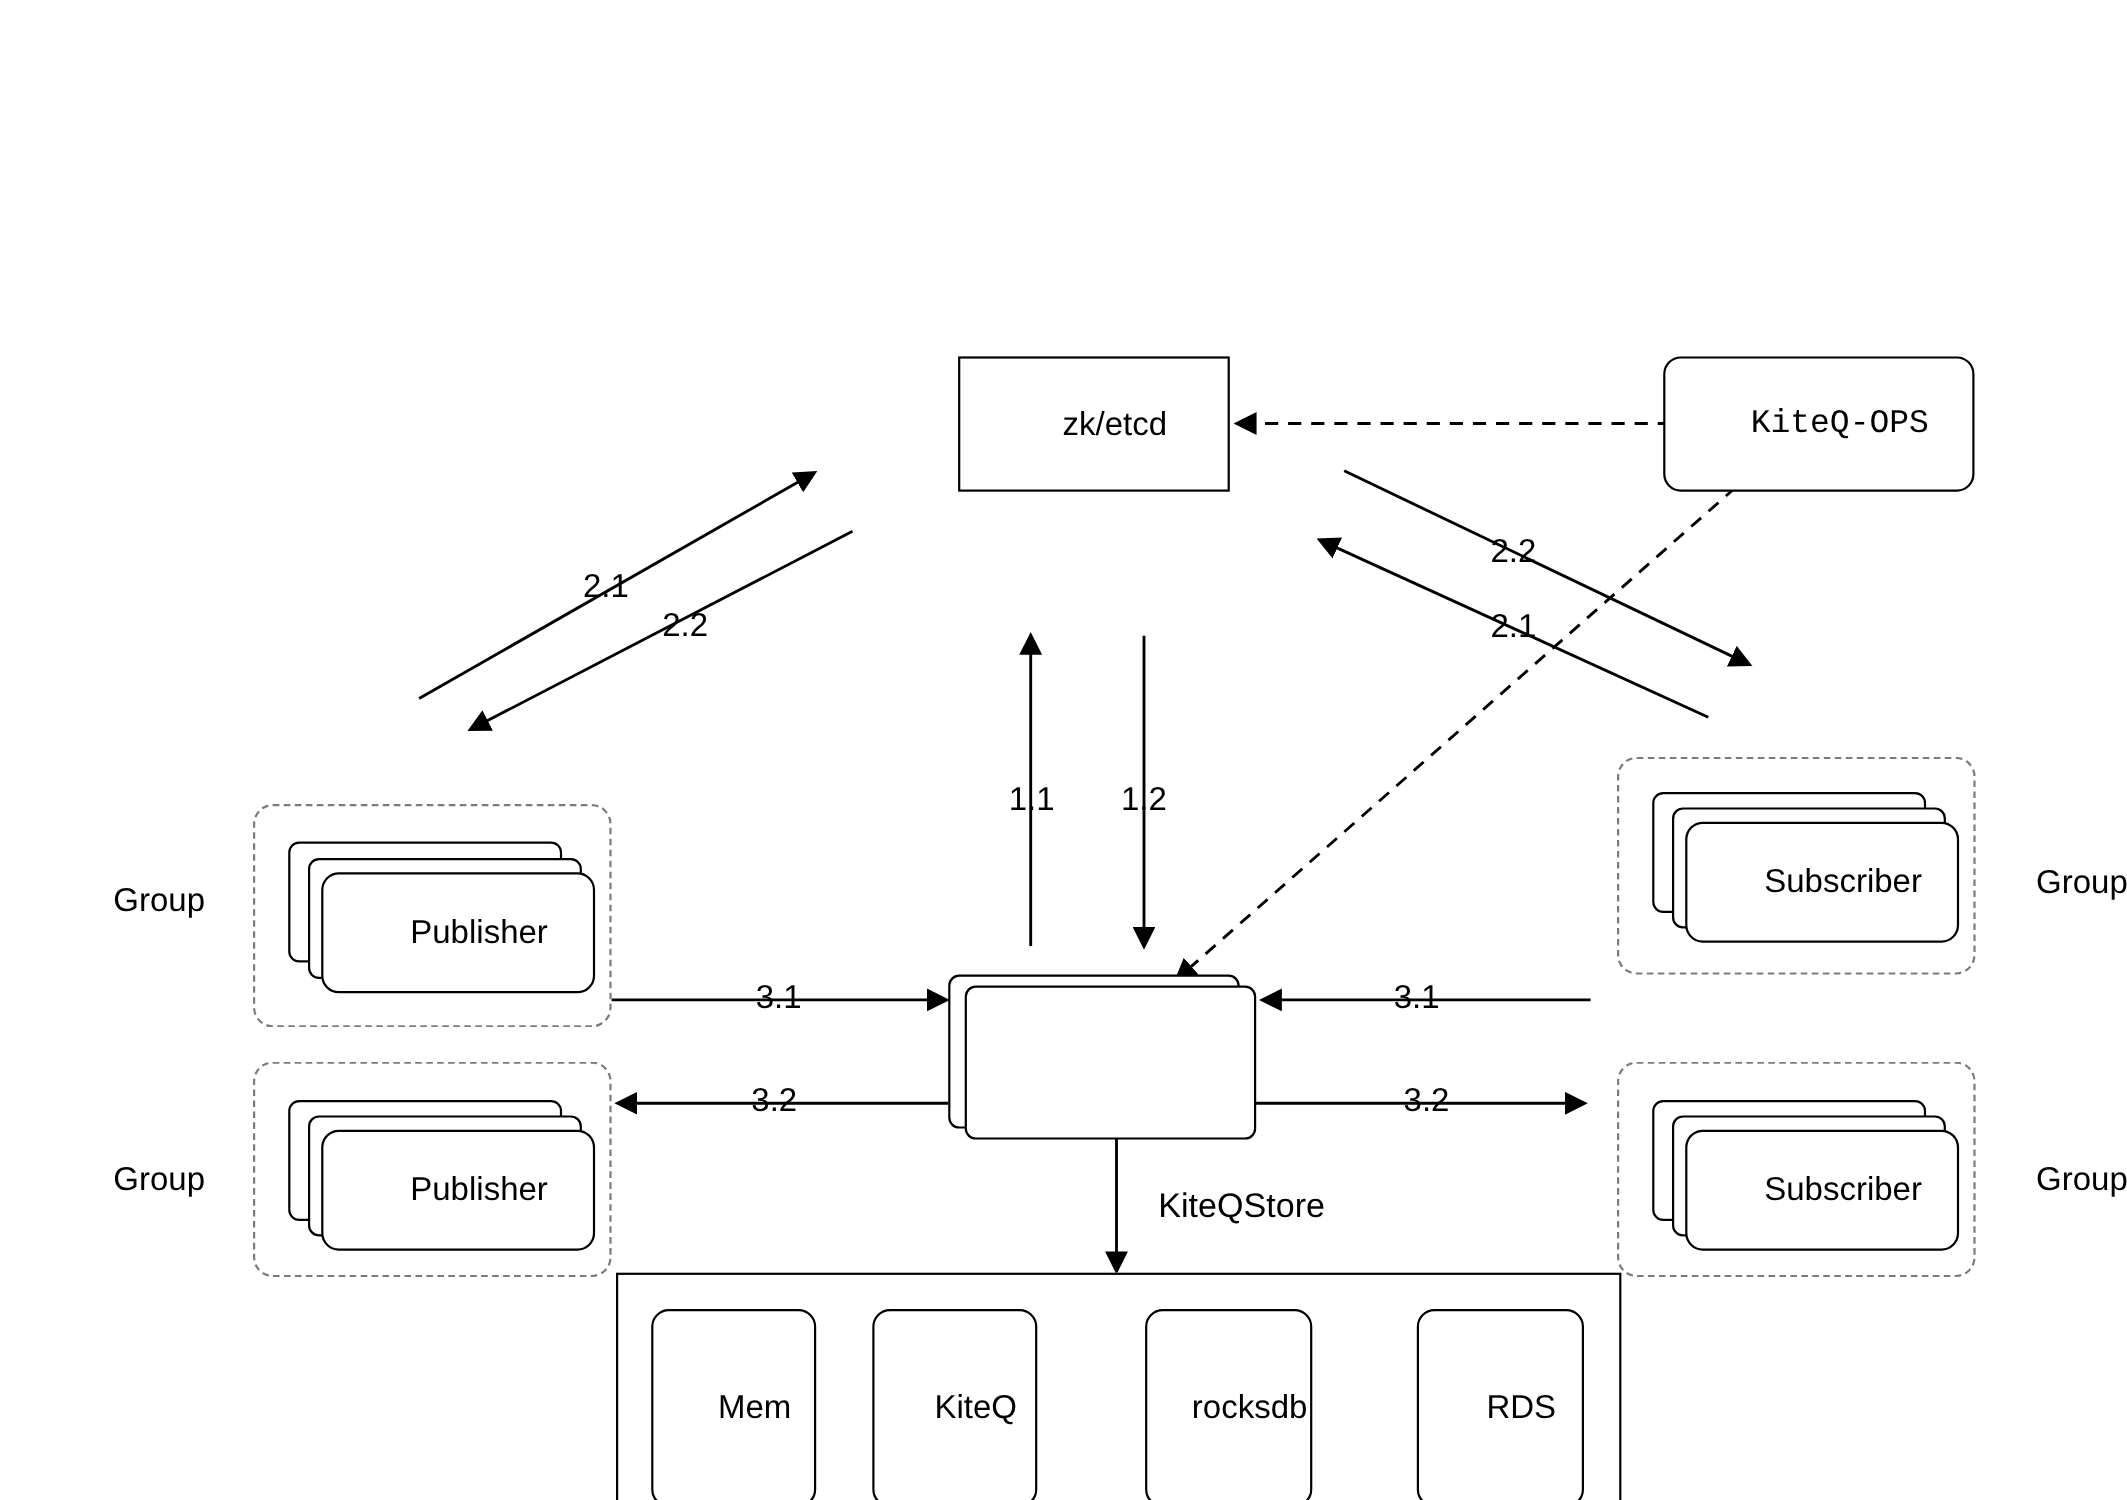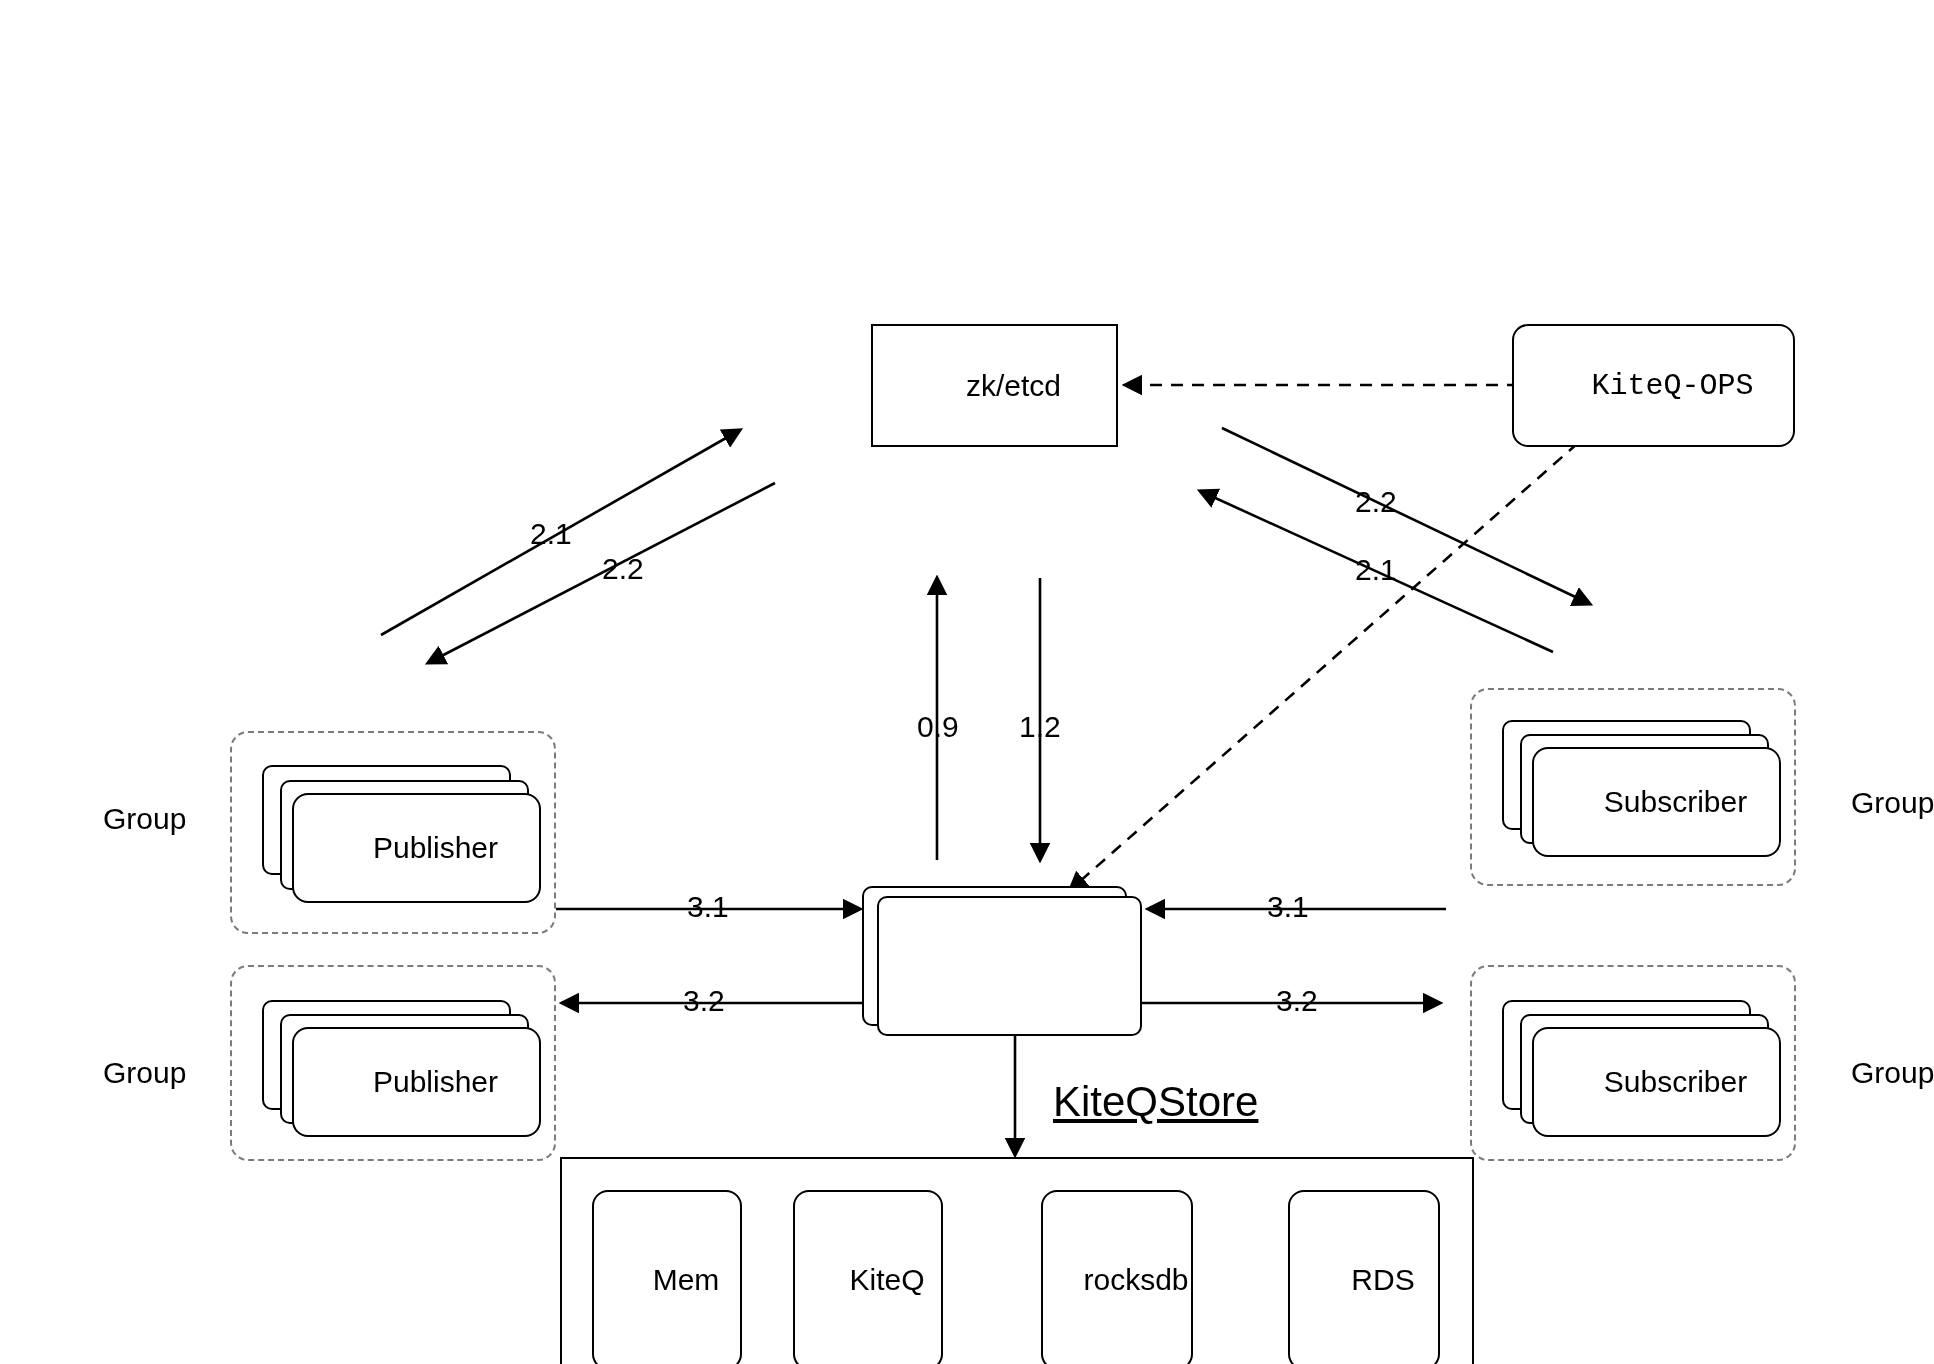--- a/index.html
+++ b/index.html
@@ -50,21 +50,21 @@
     background: transparent;
   }
 
   .label {
     position: absolute;
     font-size: 30px;
     color: #000000;
     white-space: nowrap;
     background: transparent;
   }
-  .label.big { font-size: 42px; text-decoration: underline; }
+  .label.big { font-size: 31px; }
 
   svg.wires {
     position: absolute;
     left: 0; top: 0;
     width: 1934px;
     height: 1364px;
     overflow: visible;
     pointer-events: none;
   }
   .solid-line {
@@ -135,21 +135,21 @@
   <div class="node rounded" style="left:1512px; top:324px; width:283px; height:123px;font-family:Liberation Mono, monospace;">
     <span>KiteQ-OPS</span>
   </div>
 
   <div class="label" style="left:530px; top:517px;">2.1</div>
   <div class="label" style="left:602px; top:552px;">2.2</div>
 
   <div class="label" style="left:1355px; top:485px;">2.2</div>
   <div class="label" style="left:1355px; top:553px;">2.1</div>
 
-  <div class="label" style="left:917px; top:710px;">0.9</div>
+  <div class="label" style="left:917px; top:710px;">1.1</div>
   <div class="label" style="left:1019px; top:710px;">1.2</div>
 
   <div class="label" style="left:687px; top:890px;">3.1</div>
   <div class="label" style="left:683px; top:984px;">3.2</div>
 
   <div class="label" style="left:1267px; top:890px;">3.1</div>
   <div class="label" style="left:1276px; top:984px;">3.2</div>
 
   <div class="group-box" style="left:230px; top:731px; width:326px; height:203px;"></div>
   <div class="label" style="left:103px; top:802px;">Group</div>

